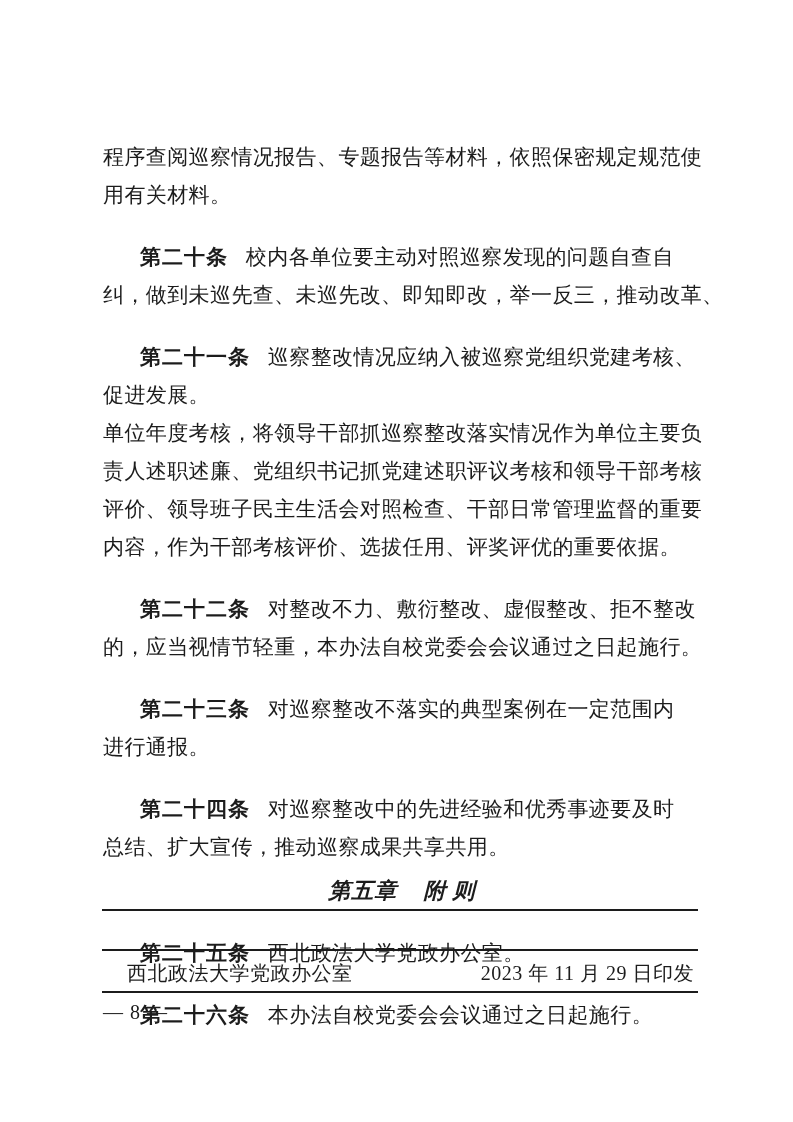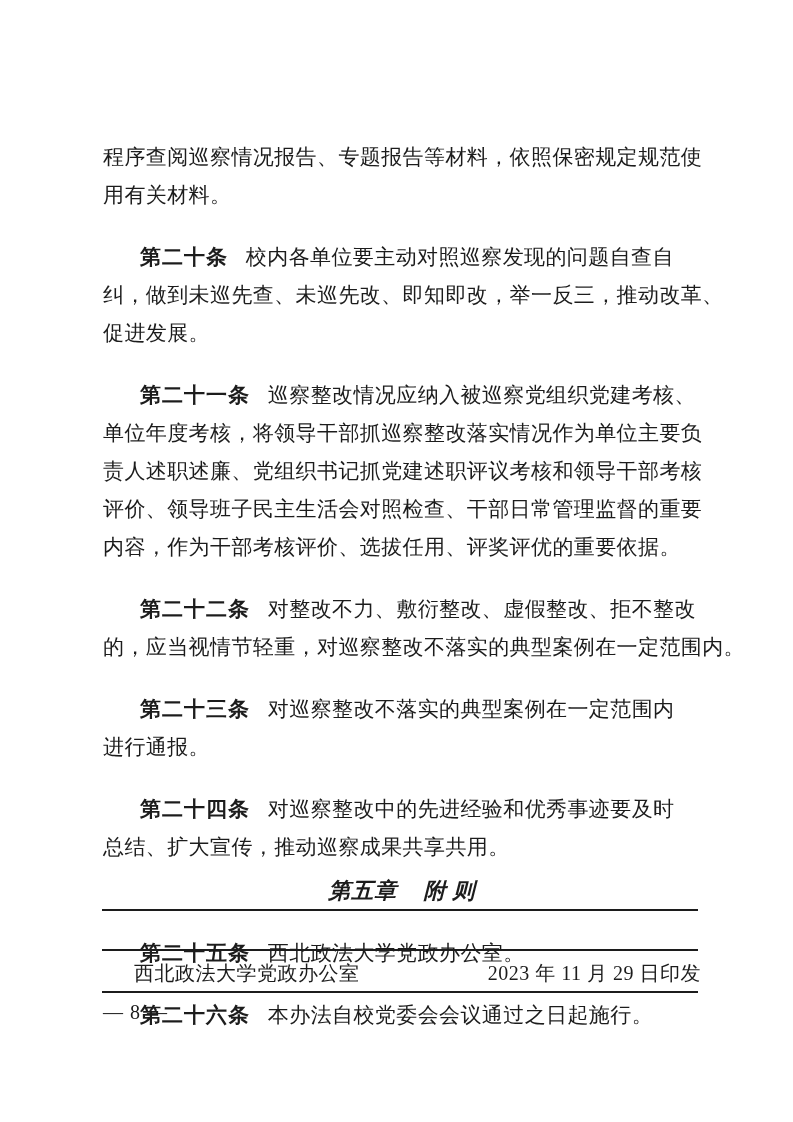--- a/index.html
+++ b/index.html
@@ -66,21 +66,21 @@
     position: absolute;
     left: 127px;
     top: 923px;
     font-size: 20px;
     line-height: 26px;
     letter-spacing: 0.5px;
     white-space: nowrap;
   }
   .issuer-row {
     position: absolute;
-    left: 134px;
+    left: 127px;
     top: 960px;
     width: 567px;
     display: flex;
     justify-content: space-between;
     font-size: 20px;
     line-height: 26px;
     letter-spacing: 0.5px;
     white-space: nowrap;
   }
   .page-number {
@@ -96,28 +96,28 @@
 </head>
 <body>
 
 <div class="page">
 
   <div class="content">
       <div class="line"><span>程序查阅巡察情况报告、专题报告等材料，依照保密规定规范使</span></div>
       <div class="line"><span>用有关材料。</span></div>
       <div class="line indent"><span class="art-num">第二十条</span><span>校内各单位要主动对照巡察发现的问题自查自</span></div>
       <div class="line"><span>纠，做到未巡先查、未巡先改、即知即改，举一反三，推动改革、</span></div>
+      <div class="line indent"><span class="art-num">第二十一条</span><span>巡察整改情况应纳入被巡察党组织党建考核、</span></div>
       <div class="line"><span>促进发展。</span></div>
-      <div class="line indent"><span class="art-num">第二十一条</span><span>巡察整改情况应纳入被巡察党组织党建考核、</span></div>
       <div class="line"><span>单位年度考核，将领导干部抓巡察整改落实情况作为单位主要负</span></div>
       <div class="line"><span>责人述职述廉、党组织书记抓党建述职评议考核和领导干部考核</span></div>
       <div class="line"><span>评价、领导班子民主生活会对照检查、干部日常管理监督的重要</span></div>
       <div class="line"><span>内容，作为干部考核评价、选拔任用、评奖评优的重要依据。</span></div>
       <div class="line indent"><span class="art-num">第二十二条</span><span>对整改不力、敷衍整改、虚假整改、拒不整改</span></div>
-      <div class="line"><span>的，应当视情节轻重，对巡察整改不落实的典型案例在一定范围内。</span></div>
+      <div class="line"><span>的，应当视情节轻重，本办法自校党委会会议通过之日起施行。</span></div>
       <div class="line indent"><span class="art-num">第二十三条</span><span>对巡察整改不落实的典型案例在一定范围内</span></div>
       <div class="line"><span>进行通报。</span></div>
       <div class="line indent"><span class="art-num">第二十四条</span><span>对巡察整改中的先进经验和优秀事迹要及时</span></div>
       <div class="line"><span>总结、扩大宣传，推动巡察成果共享共用。</span></div>
       <div class="line chapter"><span class="art-num">第五章</span><span>附 则</span></div>
       <div class="line indent"><span class="art-num">第二十五条</span><span>西北政法大学党政办公室。</span></div>
       <div class="line indent"><span class="art-num">第二十六条</span><span>本办法自校党委会会议通过之日起施行。</span></div>
     </div>
 
   <div class="footer-rule rule-1"></div>

